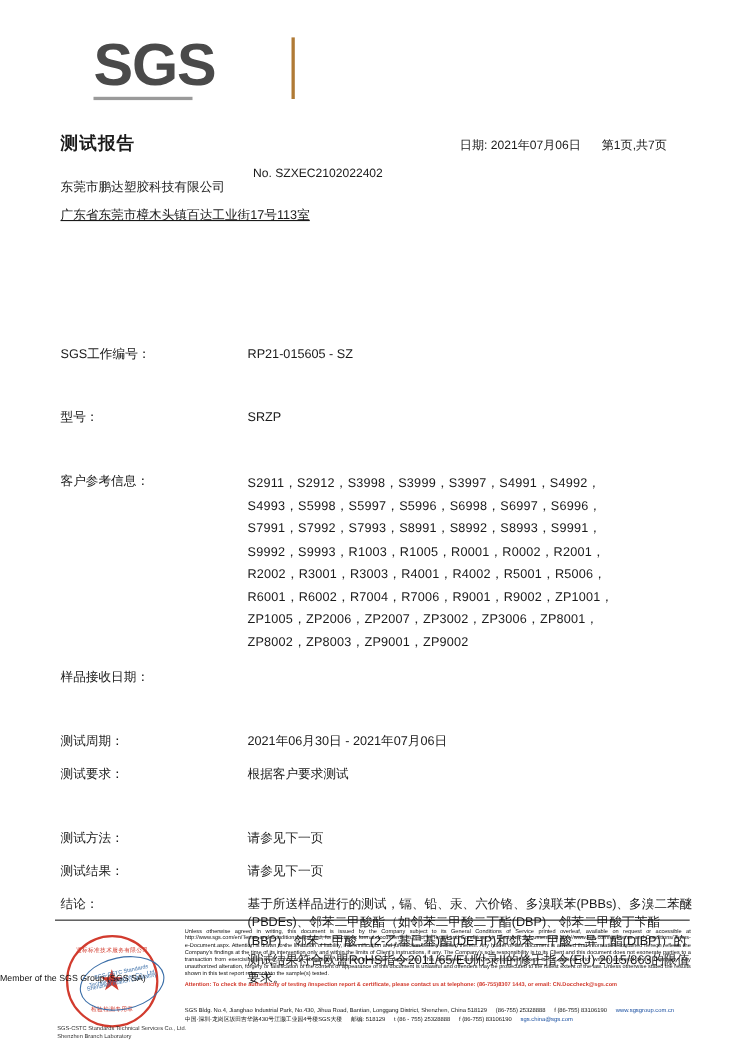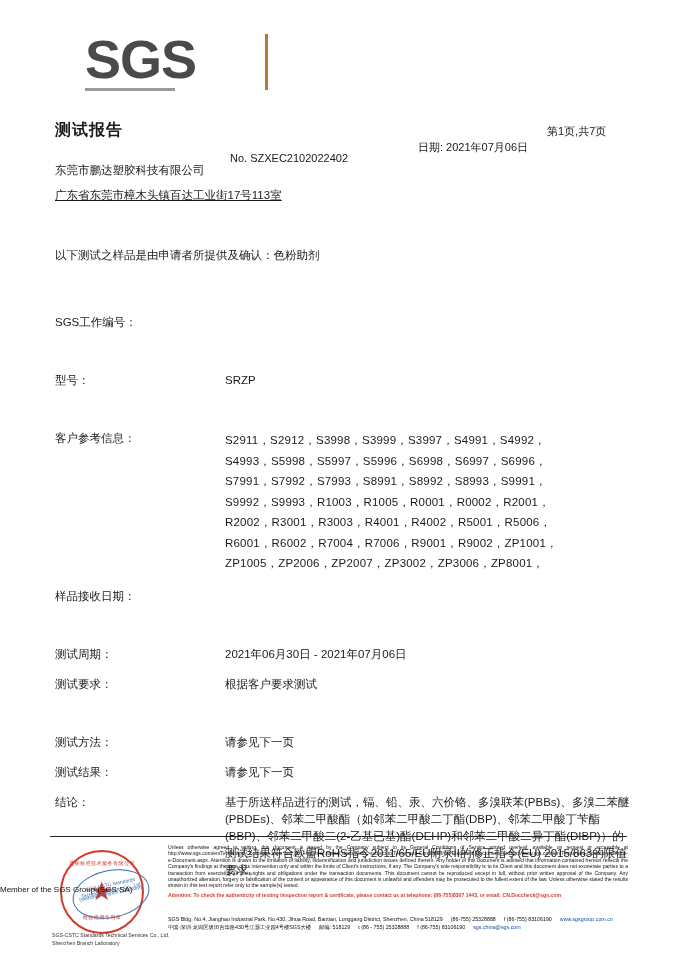--- a/index.html
+++ b/index.html
@@ -76,21 +76,21 @@
   .hdr-no {
     position: absolute;
     left: 175px;
     top: 4px;
     font-size: 11px;
     margin-top: 28px;
   }
   .hdr-date {
     position: absolute;
     left: 363px;
-    top: 20px;
+    top: 4px;
     font-size: 11px;
   }
   .hdr-page {
     position: absolute;
     left: 492px;
     top: 4px;
     font-size: 11px;
   }
 
   .company {
@@ -303,43 +303,44 @@
   <div class="hdr">
     <div class="hdr-title">测试报告</div>
     <div class="hdr-no">No. SZXEC2102022402</div>
     <div class="hdr-date">日期: 2021年07月06日</div>
     <div class="hdr-page">第1页,共7页</div>
   </div>
 
   <div class="company">东莞市鹏达塑胶科技有限公司</div>
   <div class="address">广东省东莞市樟木头镇百达工业街17号113室</div>
 
-  <div class="intro">以下测试之样品是由申请者所提供及确认：色粉助剂</div>
 
   <div class="fields">
 
     <div class="frow">
       <div class="flabel">SGS工作编号：</div>
+      <div class="fvalue">RP21-015605 - SZ</div>
     </div>
 
     <div class="frow">
       <div class="flabel">型号：</div>
       <div class="fvalue">SRZP</div>
     </div>
 
     <div class="frow">
       <div class="flabel">客户参考信息：</div>
       <div class="fvalue ref-list">
         <div class="refline">S2911，S2912，S3998，S3999，S3997，S4991，S4992，</div>
         <div class="refline">S4993，S5998，S5997，S5996，S6998，S6997，S6996，</div>
         <div class="refline">S7991，S7992，S7993，S8991，S8992，S8993，S9991，</div>
         <div class="refline">S9992，S9993，R1003，R1005，R0001，R0002，R2001，</div>
         <div class="refline">R2002，R3001，R3003，R4001，R4002，R5001，R5006，</div>
         <div class="refline">R6001，R6002，R7004，R7006，R9001，R9002，ZP1001，</div>
         <div class="refline">ZP1005，ZP2006，ZP2007，ZP3002，ZP3006，ZP8001，</div>
+        <div class="refline">ZP8002，ZP8003，ZP9001，ZP9002</div>
       </div>
     </div>
 
     <div class="frow gap-top">
       <div class="flabel">样品接收日期：</div>
     </div>
     <div class="frow">
       <div class="flabel">测试周期：</div>
       <div class="fvalue">2021年06月30日 - 2021年07月06日</div>
     </div>

